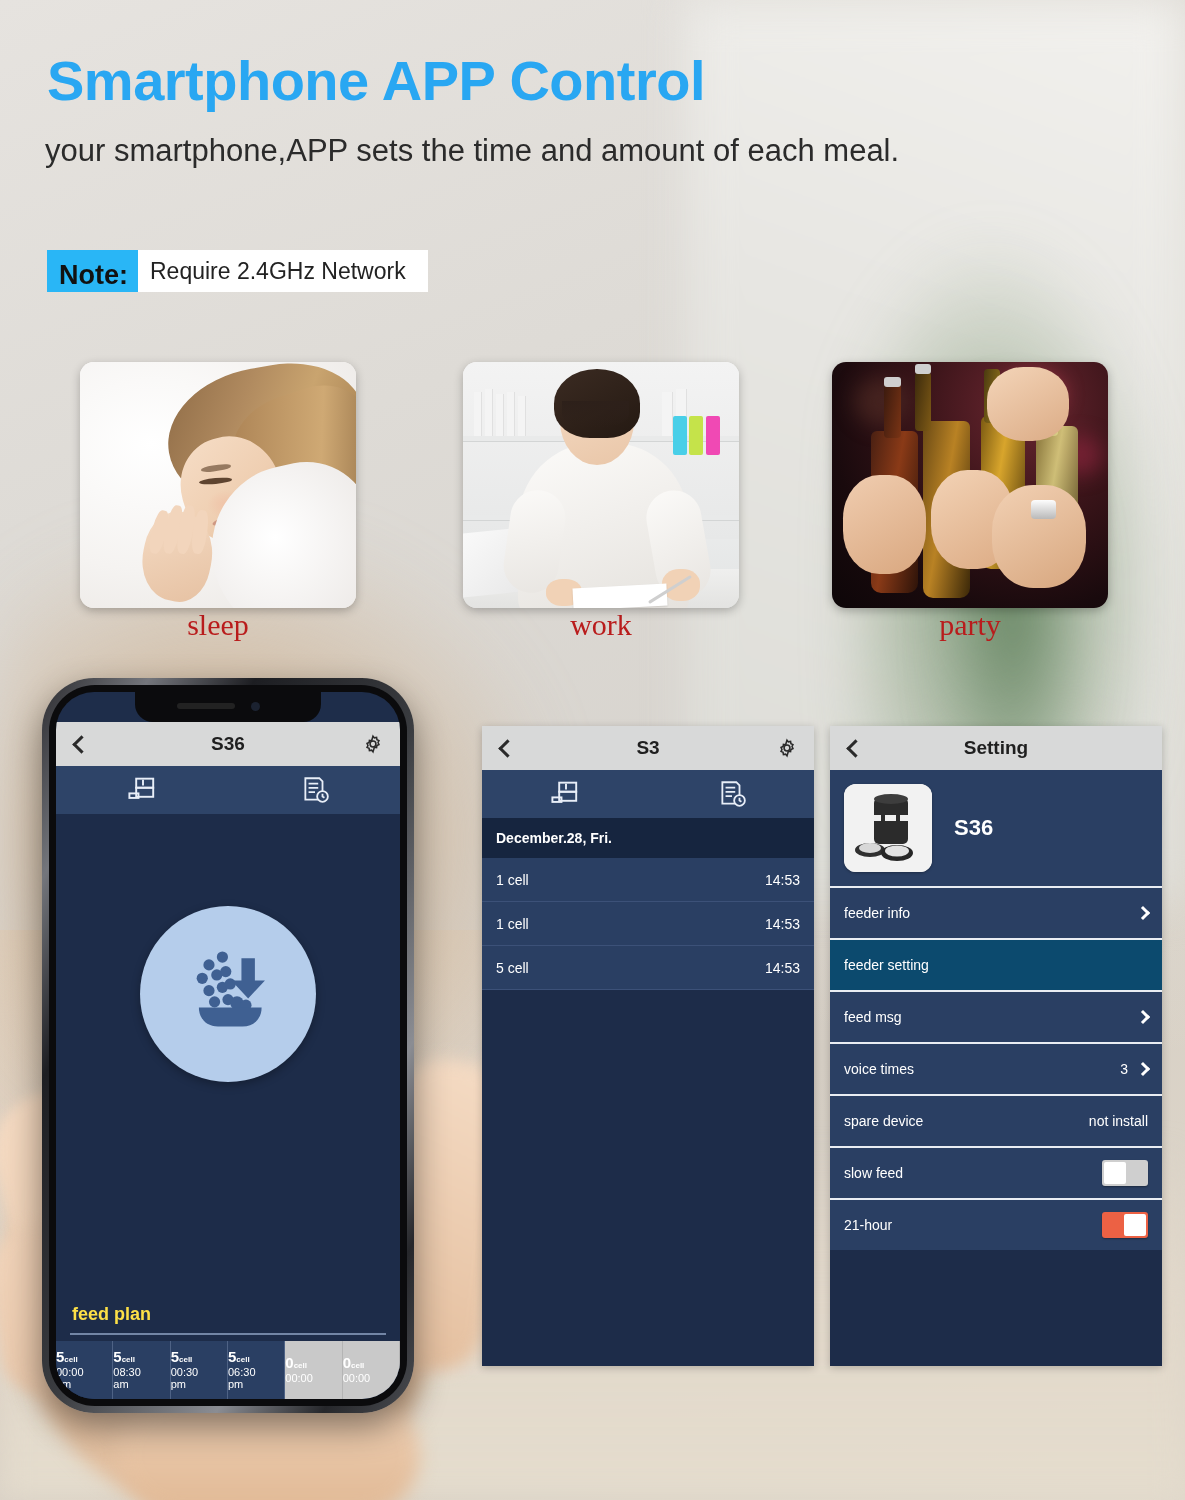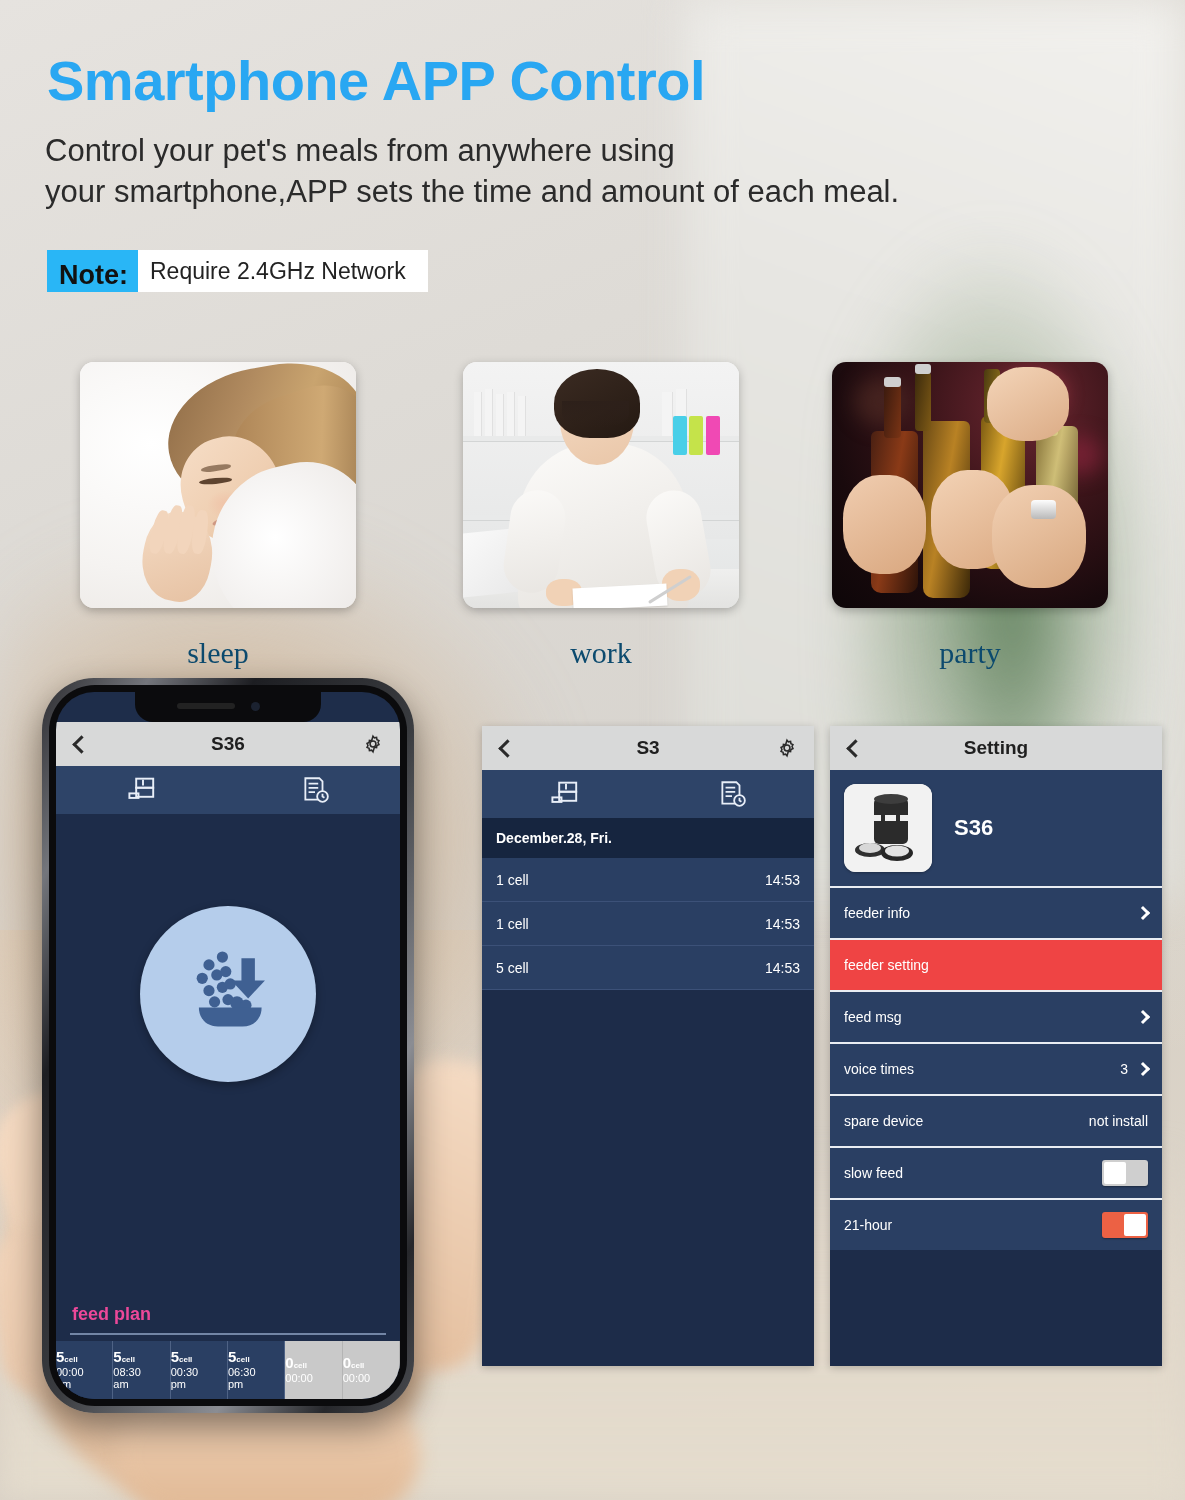--- a/index.html
+++ b/index.html
@@ -95,22 +95,22 @@
     padding:3px 22px 3px 12px; display:flex; align-items:center;
   }
 
   
   .scene{ position:absolute; z-index:5; }
   .scene .frame{
     width:276px; height:246px; border-radius:14px; overflow:hidden;
     box-shadow:0 3px 10px rgba(0,0,0,.25); position:relative;
   }
   .scene .cap{
-    text-align:center; margin-top:28px;
-    font-family:"Liberation Serif", serif; font-size:30px; color:#0c4a6e;
+    text-align:center; margin-top:0;
+    font-family:"Liberation Serif", serif; font-size:30px; color:#b91c1c;
   }
   #scene-sleep{ left:80px; top:362px; }
   #scene-work { left:463px; top:362px; }
   #scene-party{ left:832px; top:362px; }
 
   
   .sleep-bg{ position:absolute; inset:0; background:linear-gradient(160deg,#fdfdfd 0%,#f0eeec 55%,#e7e3df 100%); }
   .pillow{ position:absolute; left:-10%; top:-6%; width:120%; height:112%;
     background:radial-gradient(ellipse at 30% 35%, #ffffff 0%, #f5f3f1 50%, #e6e2de 100%); }
   .pillow2{ position:absolute; right:-8%; top:42%; width:60%; height:70%;
@@ -233,21 +233,21 @@
   .tab-ico svg{ display:block; }
 
   
   .app-body{ flex:1; background:#1d2c49; position:relative; display:flex; flex-direction:column; }
   .feed-btn{
     width:176px; height:176px; border-radius:50%; background:#b5cdeb;
     margin:92px auto 0; display:flex; align-items:center; justify-content:center;
     box-shadow:0 3px 10px rgba(0,0,0,.3);
   }
   .feed-plan-wrap{ margin-top:auto; padding:0 14px 6px; }
-  .feed-plan-label{ color:#ec4899; font-size:18px; font-weight:bold; padding:6px 2px 8px; }
+  .feed-plan-label{ color:#fde047; font-size:18px; font-weight:bold; padding:6px 2px 8px; }
   .feed-plan-rule{ height:2px; background:#8fa3c4; opacity:.75; }
   .plan-row{ display:flex; height:58px; }
   .plan-cell{
     flex:1; background:#2a3f63; border-right:1px solid #4e6285;
     display:flex; flex-direction:column; align-items:flex-start; justify-content:center;
     color:#fff; line-height:1.12;
   }
   .plan-cell:last-child{ border-right:none; }
   .plan-cell.off{ background:#c9c9c9; color:#fff; border-right:1px solid #b4b4b4; }
   .plan-amt{ font-size:15px; font-weight:bold; }
@@ -279,21 +279,21 @@
   .dev-thumb{
     width:88px; height:88px; background:#f2f2f2; border-radius:12px;
     position:relative; overflow:hidden; box-shadow:0 1px 3px rgba(0,0,0,.3);
   }
   .dev-name{ color:#fff; font-size:22px; font-weight:bold; margin-left:22px; }
   .set-row{
     display:flex; align-items:center; justify-content:space-between;
     height:52px; padding:0 14px; background:#2a3f63; color:#fff; font-size:14px;
     border-top:2px solid #e9edf3;
   }
-  .set-row.section{ background:#ef4444; border-top:2px solid #e9edf3; }
+  .set-row.section{ background:#0c4a6e; border-top:2px solid #e9edf3; }
   .set-right{ display:flex; align-items:center; gap:10px; font-size:14px; color:#fff; }
   .chev-r{
     width:10px; height:10px; border-top:3px solid #fff; border-right:3px solid #fff;
     transform:rotate(45deg); display:inline-block;
   }
   .toggle{
     width:46px; height:26px; border-radius:3px; position:relative;
     box-shadow:0 1px 2px rgba(0,0,0,.35);
   }
   .toggle.off{ background:#cfcfcf; }
@@ -320,21 +320,20 @@
 
 <div class="hand palm"></div>
 <div class="hand fingerL1"></div>
 <div class="hand fingerL2"></div>
 <div class="hand fingerR1"></div>
 <div class="hand fingerBot"></div>
 
 <div id="headline">Smartphone APP Control</div>
 
 <div id="subtitle">
-  <div>Control your pet's meals from anywhere using</div>
   <div>your smartphone,APP sets the time and amount of each meal.</div>
 </div>
 
 <div id="note">
   <div class="note-key">Note:</div>
   <div class="note-val">Require 2.4GHz Network</div>
 </div>
 
 <div class="scene" id="scene-sleep">
   <div class="frame">

